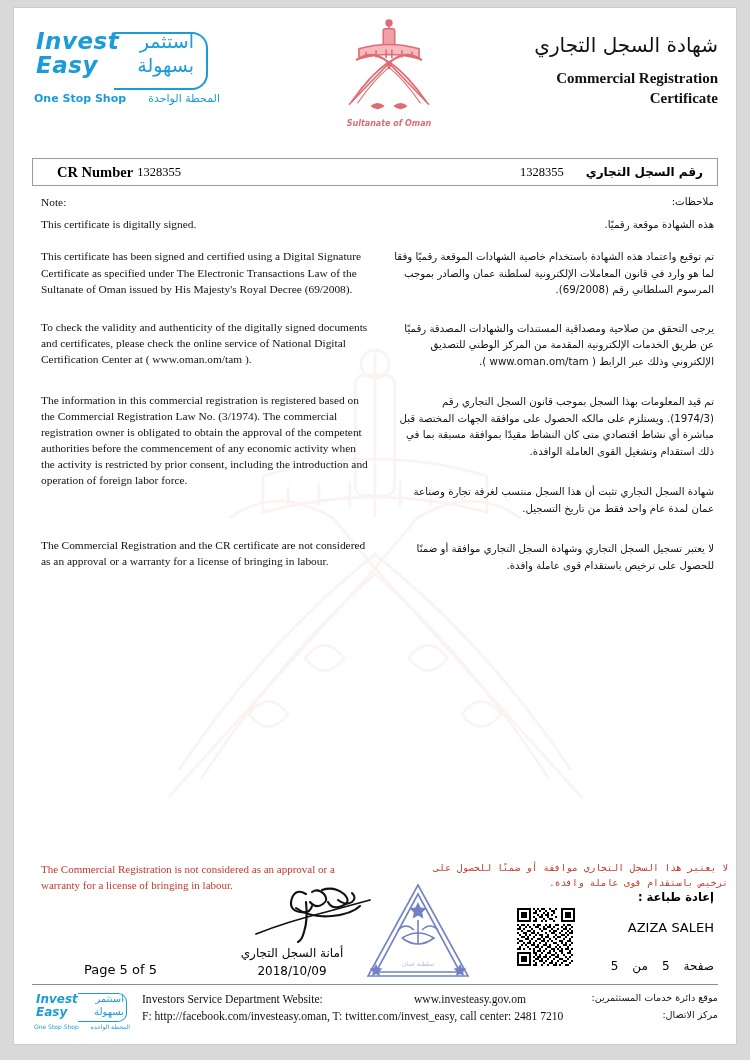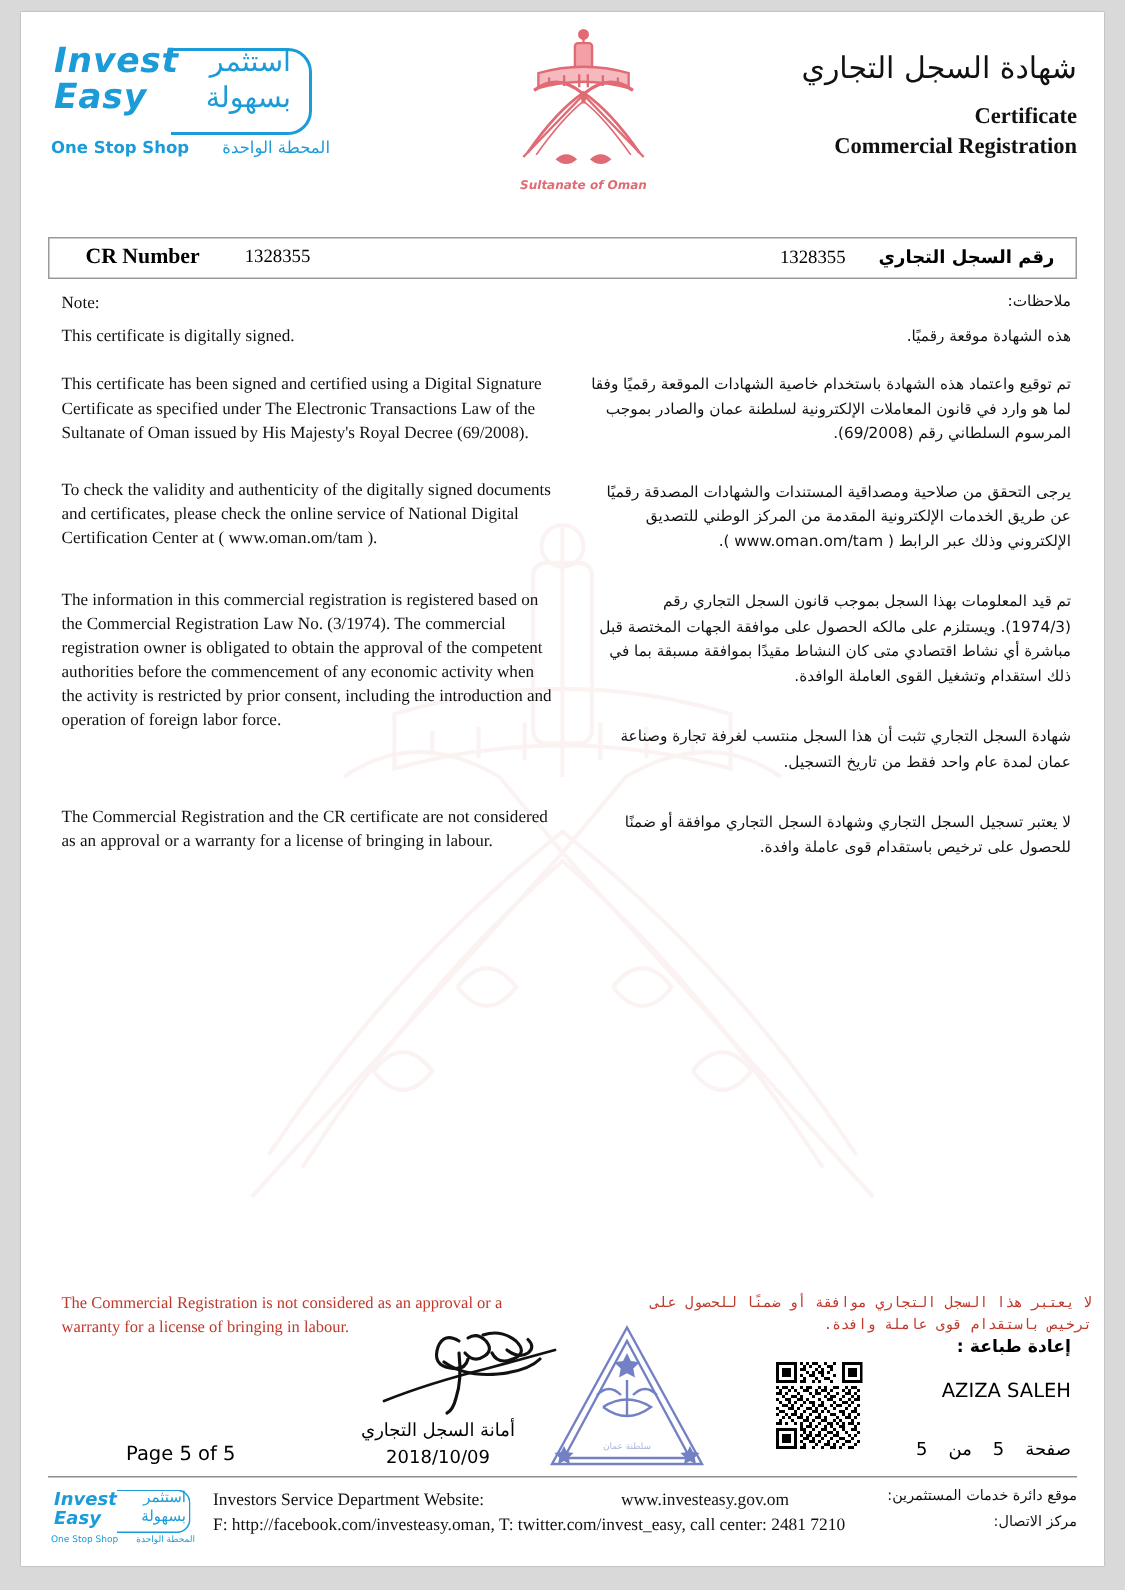--- a/index.html
+++ b/index.html
@@ -92,21 +92,21 @@
     color: #111; line-height: 1.35; margin-top: 10px;
   }
 
   
   .cr-bar {
     position: absolute; left: 18px; top: 150px; right: 18px; height: 28px;
     border: 1px solid #9a9a9a; box-sizing: border-box;
   }
   .cr-left {
     position: absolute; left: 24px; top: 50%; transform: translateY(-50%);
-    display: flex; align-items: flex-start; gap: 30px;
+    display: flex; align-items: center; gap: 4px;
   }
   .cr-label { font-weight: bold; font-size: 14.5px; color: #000; }
   .cr-value { font-size: 12.5px; color: #000; }
   .cr-right {
     position: absolute; right: 14px; top: 50%; transform: translateY(-50%);
     display: flex; align-items: baseline; gap: 22px; direction: rtl;
   }
   .cr-label-ar {
     font-family: "DejaVu Sans", sans-serif; font-weight: bold; font-size: 12px;
     color: #000; direction: rtl;
@@ -288,22 +288,22 @@
           <path d="M34 124 q10 -9 20 0 q-10 9 -20 0"></path>
           <path d="M66 124 q10 -9 20 0 q-10 9 -20 0"></path>
         </g>
       </svg>
       <div class="emblem-cap">Sultanate of Oman</div>
     </div>
 
     <div class="title-block">
       <div class="title-ar">شهادة السجل التجاري</div>
       <div class="title-en">
+        <div>Commercial Registration</div>
         <div>Certificate</div>
-        <div>Commercial Registration</div>
       </div>
     </div>
   </div>
 
   <div class="cr-bar layer">
     <div class="cr-left">
       <span class="cr-label">CR Number</span>
       <span class="cr-value">1328355</span>
     </div>
     <div class="cr-right">

